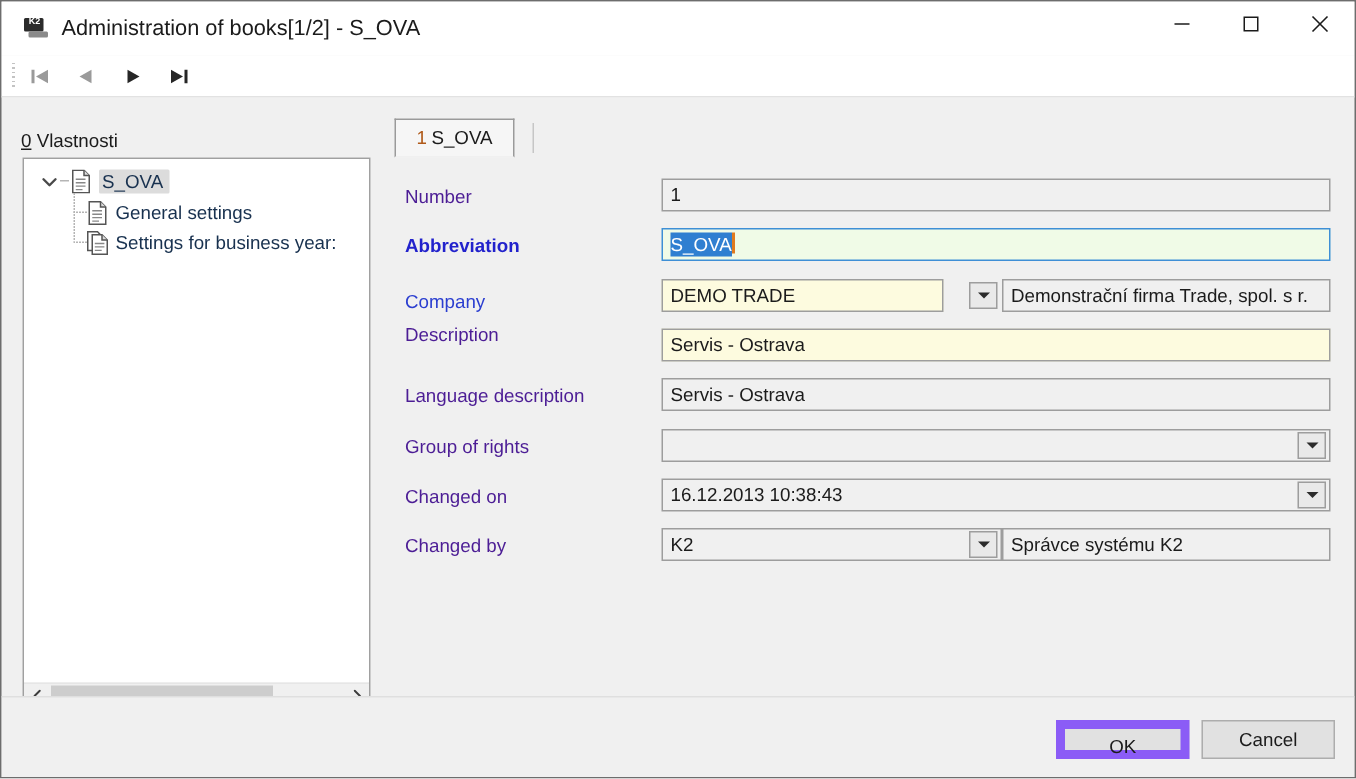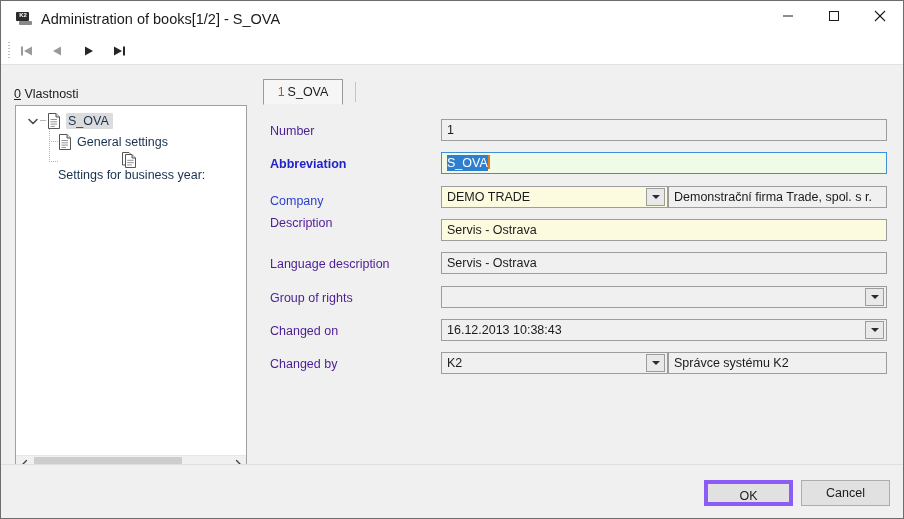--- a/index.html
+++ b/index.html
@@ -131,21 +131,21 @@
     position: absolute;
     height: 19px;
     display: flex;
     align-items: center;
     white-space: nowrap;
     font-size: 12.5px;
     color: #18314f;
   }
   .tree-node.root { left: 10px; top: 5px; }
   .tree-node.child1 { left: 42px; top: 26px; }
-  .tree-node.child2 { left: 42px; top: 46px; flex-direction: column; }
+  .tree-node.child2 { left: 42px; top: 46px; }
   .node-hl {
     background: #dcdcdc;
     padding: 1px 4px 1px 2px;
     border-radius: 1px;
   }
   .chev {
     width: 14px; height: 14px;
     display: inline-block;
     position: relative;
     flex: 0 0 auto;
@@ -328,21 +328,21 @@
   .btn-main {
     position: absolute;
     top: 15px;
     height: 26px;
     line-height: 24px;
     font-size: 12.5px;
   }
   #btn-ok {
     left: 703px; width: 89px;
     background: #e1e1e1;
-    border: 4px solid #8b5cf6;
+    border: 6px solid #8b5cf6;
   }
   #btn-cancel {
     left: 800px; width: 89px;
     background: #e1e1e1;
     border: 1px solid #adadad;
   }
 </style>
 </head>
 <body>
 
@@ -491,21 +491,21 @@
 
   <div class="form">
 
     <div class="fld-label" style="left:269px; top:122px;">Number</div>
     <div class="inp readonly" style="left:440px; top:118px; width:446px;">1</div>
 
     <div class="fld-label bold" style="left:269px; top:155px;">Abbreviation</div>
     <div class="inp edit-focus" style="left:440px; top:151px; width:446px;"><span class="sel-text">S_OVA</span><span class="caret"></span></div>
 
     <div class="fld-label blue" style="left:269px; top:192px;text-align:right;">Company</div>
-    <div class="inp edit-yellow combo" style="left:440px; top:185px; width:227px;">DEMO TRADE</div>
+    <div class="inp edit-yellow combo" style="left:440px; top:185px; width:188px;">DEMO TRADE</div>
     <div class="dropbtn" style="left:645px; top:187px;">
       <svg width="9" height="6" viewBox="0 0 9 6">
           <path d="M0.5 1 L4.5 5 L8.5 1 Z" fill="#2b2b2b"></path>
         </svg>
     </div>
     <div class="inp readonly" style="left:667px; top:185px; width:219px;">Demonstrační firma Trade, spol. s r.</div>
 
     <div class="fld-label" style="left:269px; top:214px;">Description</div>
     <div class="inp edit-yellow" style="left:440px; top:218px; width:446px;">Servis - Ostrava</div>
 

